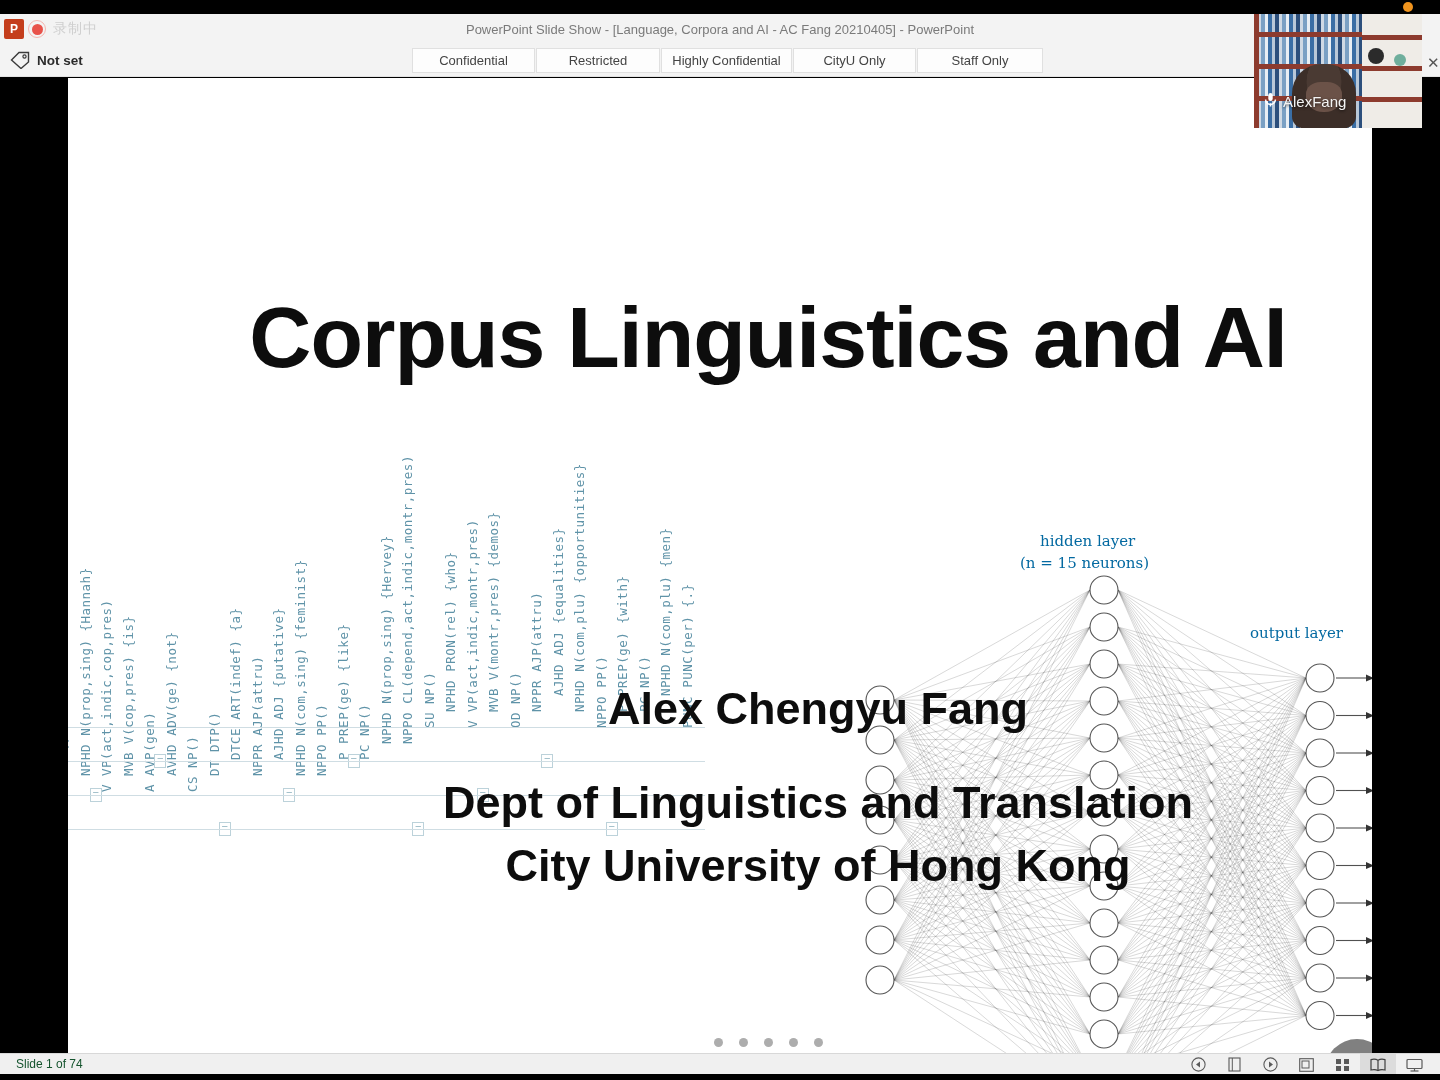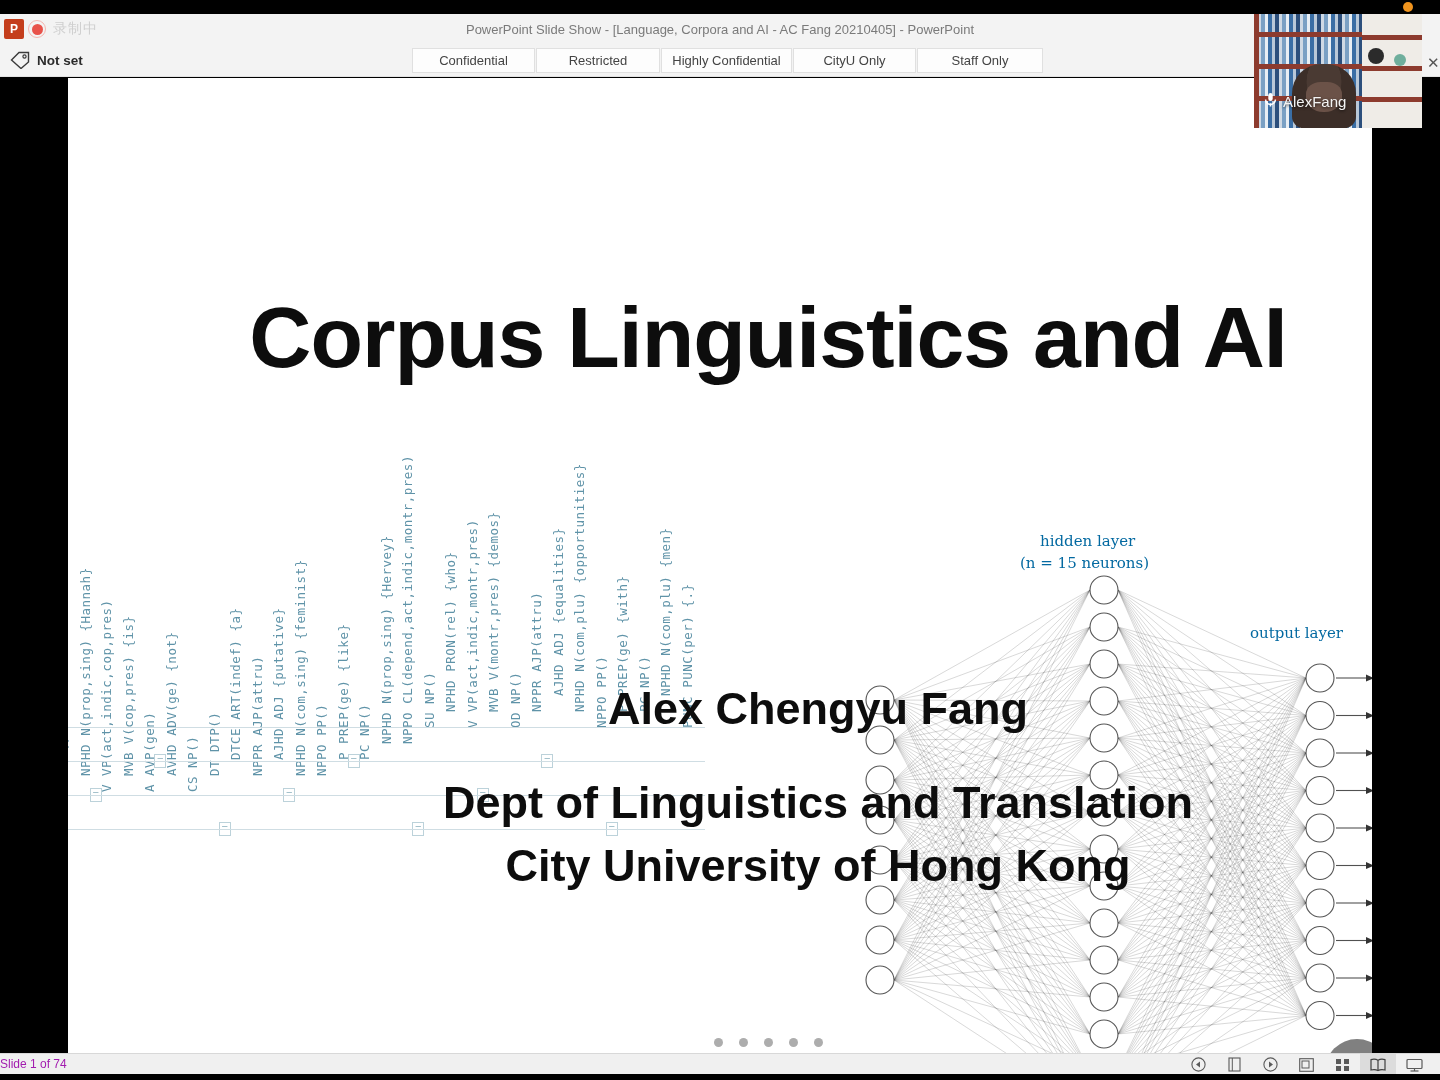--- a/index.html
+++ b/index.html
@@ -101,21 +101,21 @@
     display:flex; align-items:center; color:#f4f4f4; font-size:15px;
     text-shadow:0 1px 3px rgba(0,0,0,.7); }
   .cam-name .mic { margin-left:10px; margin-right:6px; }
   .cam-x { position:absolute; right:-18px; top:46px; color:#555; font-size:15px; }
   .orange-dot { position:absolute; left:1403px; top:2px; width:10px; height:10px;
     border-radius:50%; background:#f0941e; }
 
   
   .statusbar { position:absolute; left:0; top:1053px; width:1440px; height:21px;
     background:#f0f0f0; border-top:1px solid #d8d8d8; display:flex; align-items:center; }
-  .slidecount { font-size:12px; color:#a21caf; margin-left:0; }
+  .slidecount { font-size:12px; color:#14532d; margin-left:16px; }
   .sb-icons { position:absolute; right:8px; top:0; height:21px;
     display:flex; align-items:center; gap:0; }
   .sb-ic { width:36px; height:21px; display:flex; align-items:center;
     justify-content:center; color:#5a5a5a; }
   .sb-ic.active { background:#dcdcdc; }
   .blackbottom { position:absolute; left:0; top:1074px; width:1440px; height:6px; background:#000; }
   .topblack { position:absolute; left:0; top:0; width:1440px; height:14px; background:#000; }
 </style>
 </head>
 <body>

